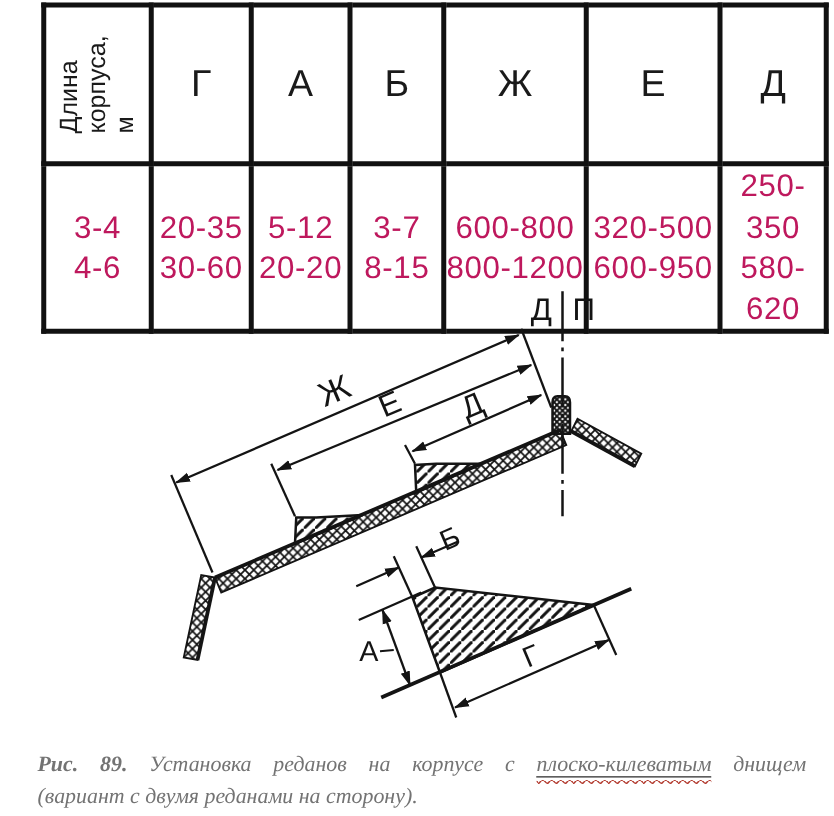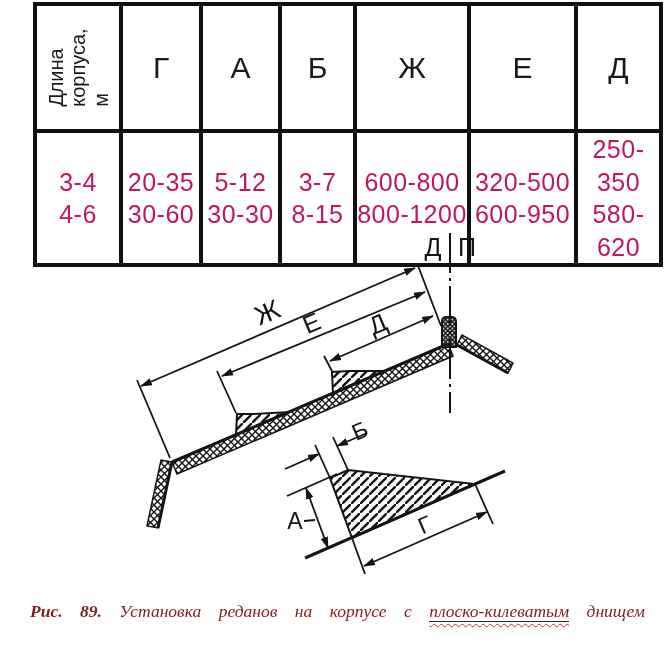--- a/index.html
+++ b/index.html
@@ -19,21 +19,21 @@
                    line-height:1.12;text-align:left;color:#1a1a1a;}
   .cell-val{font-size:25px;line-height:1.3;color:#be185d;letter-spacing:0.5px;}
 
   
   #fig-svg{position:absolute;left:0;top:225px;}
   .lbl{font-family:"Liberation Sans",sans-serif;fill:#141414;}
 
   
   #caption{position:absolute;left:30px;top:599px;width:615px;
            font-family:"Liberation Serif",serif;font-style:italic;
-           font-size:17.5px;line-height:1.42;color:#7f1d1d;}
+           font-size:17.5px;line-height:1.42;color:#737373;}
   .cap-line1{text-align:justify;text-align-last:justify;}
   .cap-line2{text-align:left;}
   .figlabel{font-weight:bold;}
   .uword{border-bottom:1.5px solid #2a2a2a;
          text-decoration:underline wavy #b23a2e;
          text-decoration-thickness:1px;
          text-underline-offset:6px;}
 </style>
 </head>
 <body>
@@ -61,21 +61,21 @@
       <td>
         <div class="cell-val">3-4</div>
         <div class="cell-val">4-6</div>
       </td>
       <td>
         <div class="cell-val">20-35</div>
         <div class="cell-val">30-60</div>
       </td>
       <td>
         <div class="cell-val">5-12</div>
-        <div class="cell-val">30-30</div>
+        <div class="cell-val">20-20</div>
       </td>
       <td>
         <div class="cell-val">3-7</div>
         <div class="cell-val">8-15</div>
       </td>
       <td>
         <div class="cell-val">600-800</div>
         <div class="cell-val">800-1200</div>
       </td>
       <td>
@@ -175,15 +175,16 @@
 
       <g>
         <line x1="364" y1="341" x2="487" y2="287" stroke="#141414" stroke-width="1.8" marker-start="url(#arw)" marker-end="url(#arw)"></line>
         <text class="lbl" x="428" y="307" font-size="23" text-anchor="middle" transform="rotate(-23 428 307)">Г</text>
       </g>
     </g>
   </svg>
 
   <div id="caption">
     <div class="cap-line1"><span class="figlabel">Рис. 89.</span> <span>Установка реданов на корпусе с</span> <span class="uword">плоско-килеватым</span> <span>днищем</span></div>
+    <div class="cap-line2">(вариант с двумя реданами на сторону).</div>
   </div>
 
 </div>
 
 </body></html>

